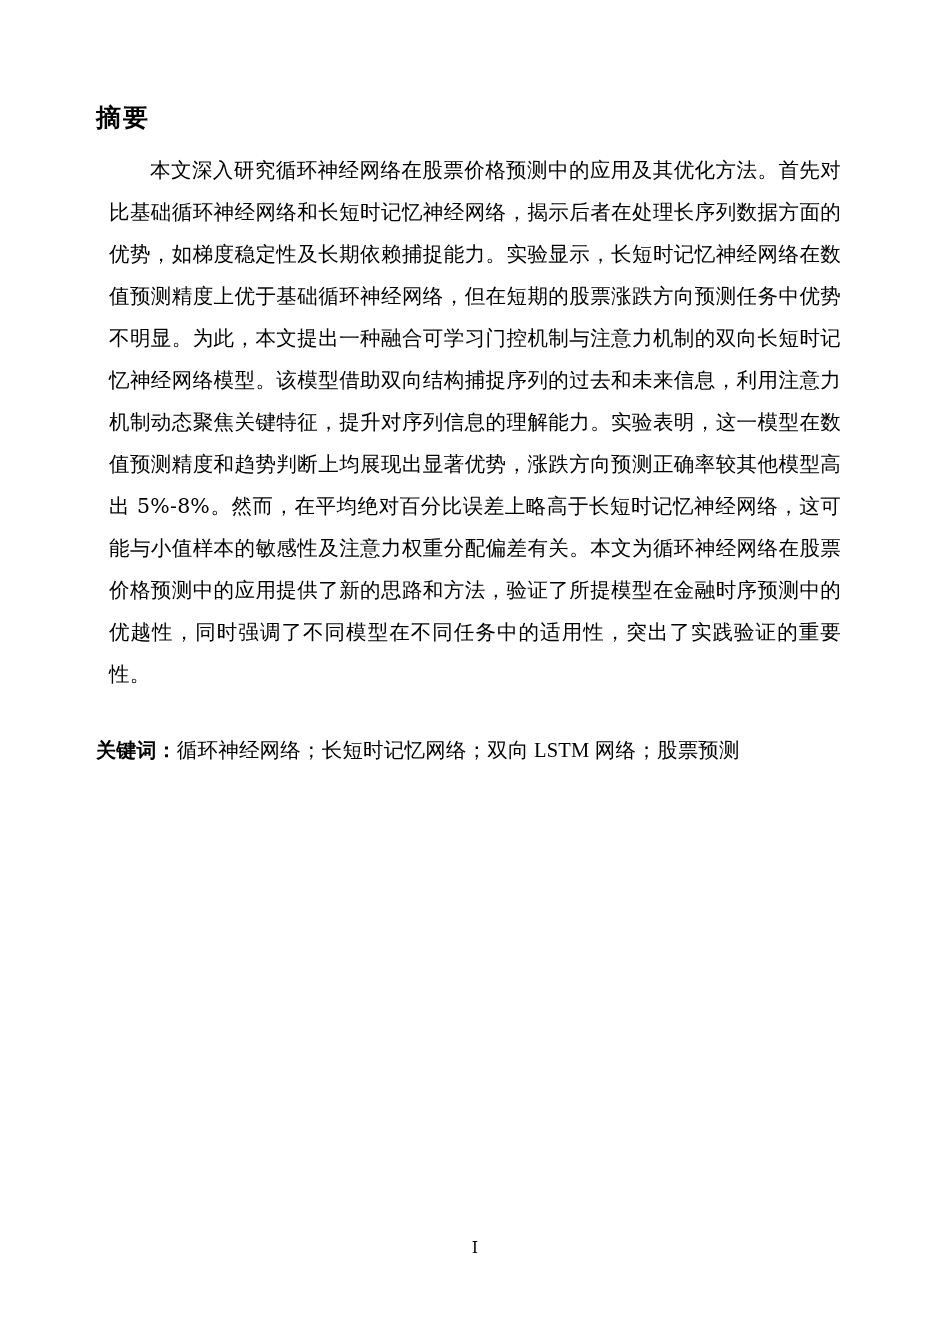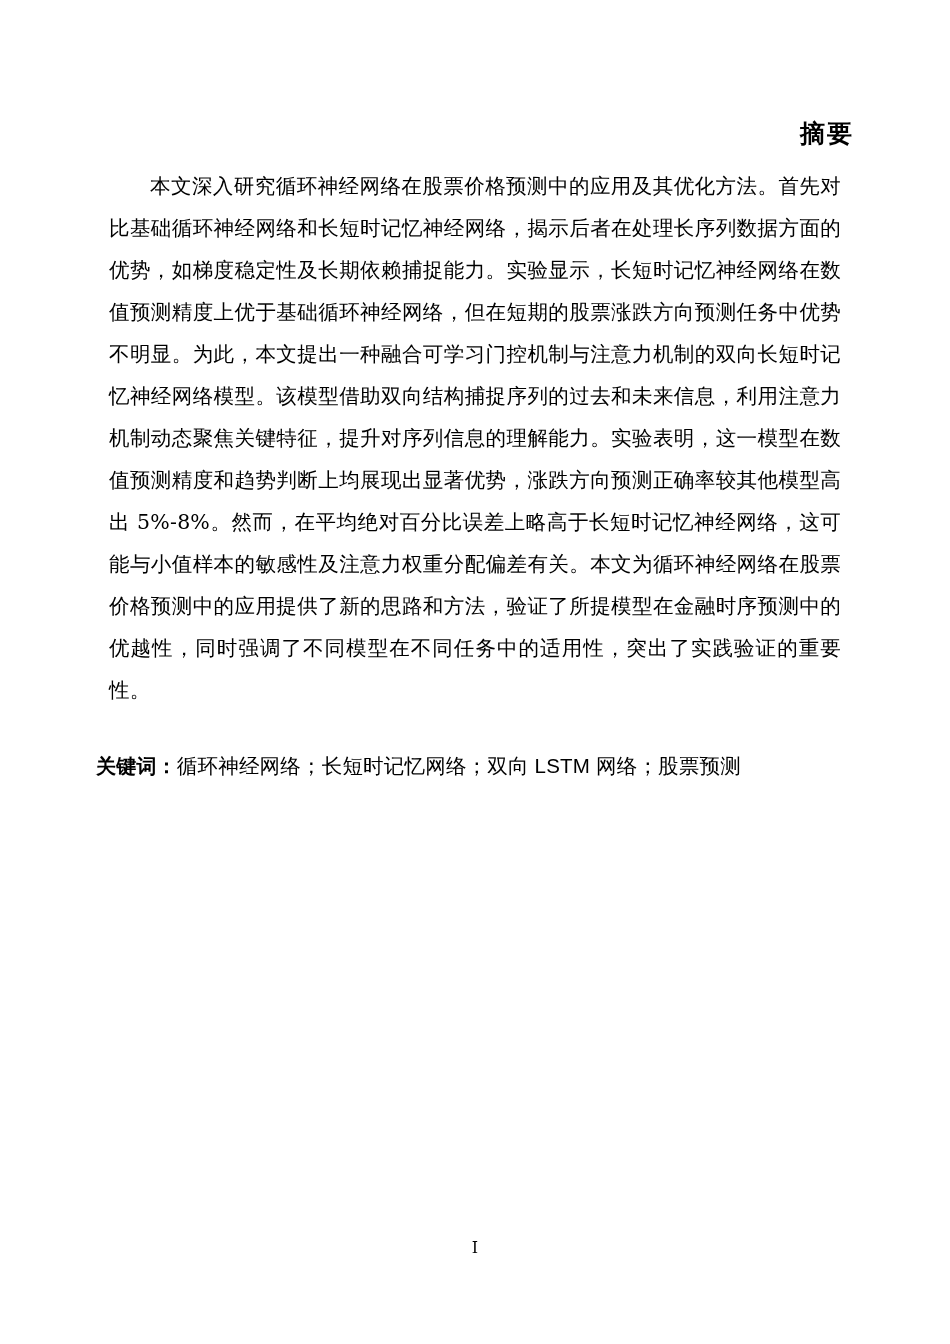--- a/index.html
+++ b/index.html
@@ -23,26 +23,26 @@
     height: 1344px;
     box-sizing: border-box;
   }
   .content {
     position: absolute;
     left: 96px;
     top: 100px;
     width: 758px;
   }
   .doc-title {
-    text-align: right;
+    text-align: left;
     font-family: "DejaVu Sans", "Liberation Sans", sans-serif;
     font-weight: bold;
     font-size: 25px;
     letter-spacing: 2px;
-    margin: 16px 0 14px 0;
+    margin: 0 0 14px 0;
     line-height: 1.4;
   }
   .abstract-body {
     font-size: 20.5px;
     line-height: 42px;
     text-align: justify;
     text-justify: inter-ideograph;
     text-indent: 2em;
     margin: 13px;
     letter-spacing: 0.2px;
@@ -52,21 +52,21 @@
     font-size: 20.5px;
     line-height: 42px;
     letter-spacing: 0.2px;
   }
   .keywords-label {
     font-family: Liberation Sans, sans-serif;
     font-weight: bold;
     font-size: 20px;
   }
   .keywords-text {
-    font-family: Liberation Sans, sans-serif;
+    font-family: Liberation Serif, serif;
   }
   .page-number {
     position: absolute;
     left: 0;
     right: 0;
     top: 1238px;
     text-align: center;
     font-size: 16px;
     font-family: "DejaVu Serif", "Liberation Serif", serif;
   }

